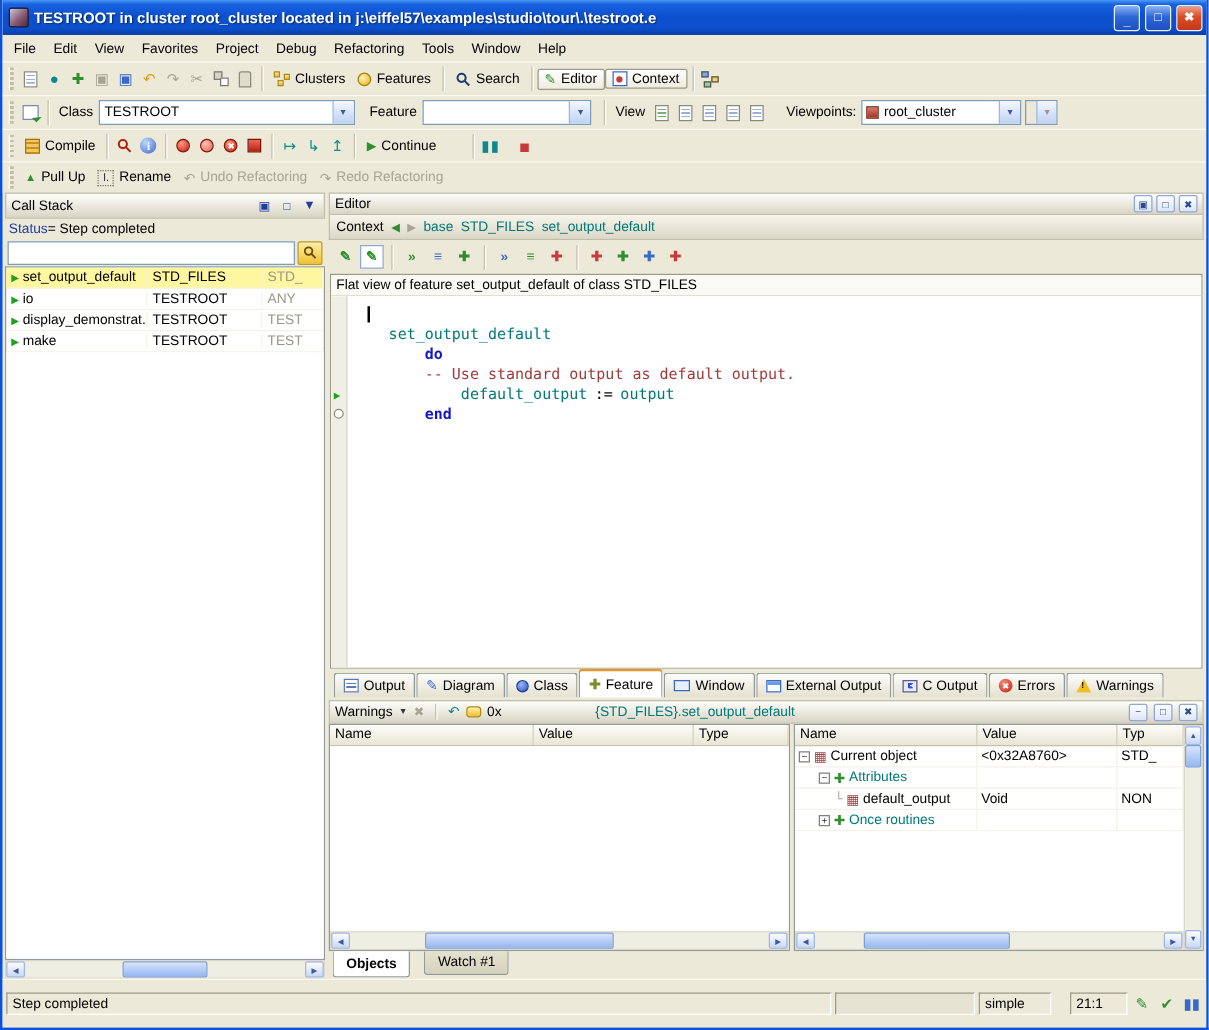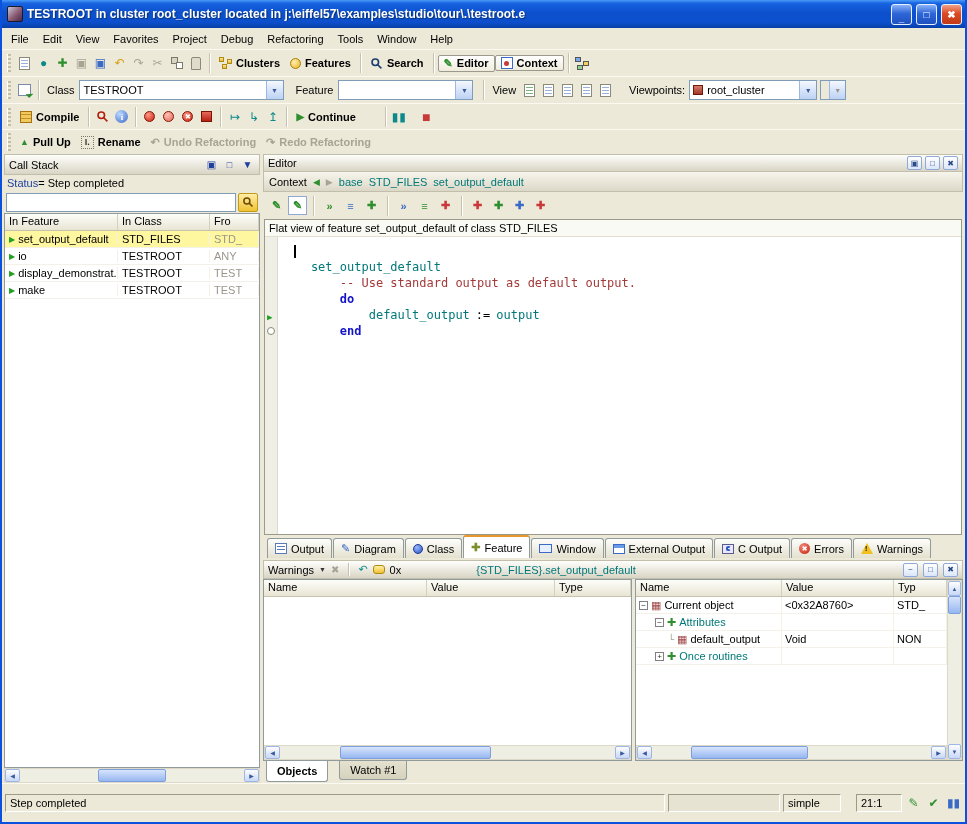--- a/index.html
+++ b/index.html
@@ -19,21 +19,21 @@
 
   
   .menubar { flex:0 0 21px; display:flex; align-items:center; padding-left:2px; background:#ECE9D8; }
   .menu-item { padding:3px 7px; }
   .tb { display:flex; align-items:center; background:#ECE9D8; border-top:1px solid #FBF9F0; padding:1px 3px; }
   .tb1{flex:0 0 27px}.tb2{flex:0 0 27px}.tb3{flex:0 0 26px}.tb4{flex:0 0 25px}
   .grip { width:4px; height:18px; margin:0 4px 0 2px;
     background:repeating-linear-gradient(to bottom,#C2BEA8 0 2px,transparent 2px 4px); border-left:1px solid #fff; }
   .sep { width:1px; height:20px; background:#C6C2AE; box-shadow:1px 0 0 #FFF; margin:0 4px; }
   .icon16 { width:19px; height:19px; display:flex; align-items:center; justify-content:center; font-size:12px; }
-  .tlbtn { display:flex; align-items:center; gap:4px; padding:2px 5px; white-space:nowrap;font-weight:bold; }
+  .tlbtn { display:flex; align-items:center; gap:4px; padding:2px 5px; white-space:nowrap; }
   .tlbtn.outlined { border:1px solid #9C9A8C; border-radius:2px; background:linear-gradient(#FFFFFF,#EFECDD); padding:1px 5px; }
   .c-green{color:#2F8F2F}.c-blue{color:#3A6AC8}.c-red{color:#C83A3A}.c-gray{color:#A8A494}
   .c-gold{color:#D8A018}.c-teal{color:#0A8A8A}.c-navy{color:#1F3F9F}.c-maroon{color:#A04848}
   .dis{color:#A8A494}
   .page-ic { width:11px; height:13px; background:#fff; border:1px solid #8A8A7A; position:relative; }
   .page-ic i { position:absolute; left:1px; right:1px; top:2px; height:7px;
     background:repeating-linear-gradient(to bottom,#9AB0D8 0 1px,transparent 1px 3px); }
   .page-ic.green i{background:repeating-linear-gradient(to bottom,#7AB07A 0 1px,transparent 1px 3px);}
   .sq2 { width:12px; height:12px; position:relative; }
   .sq2 i { position:absolute; width:7px; height:7px; border:1px solid #7A7A6A; background:#D8D4C4; }
@@ -408,25 +408,20 @@
       <div class="cs-searchrow">
         <input class="cs-search" style="">
         <span class="cs-search-btn">
           <svg viewBox="0 0 16 16" width="12" height="12">
               <circle cx="6.5" cy="6.5" r="4" fill="none" stroke="#6A4A00" stroke-width="2"></circle>
               <line x1="9.5" y1="9.5" x2="14" y2="14" stroke="#6A4A00" stroke-width="2"></line>
             </svg>
         </span>
       </div>
       <div class="listbox">
-        <div class="grid-head">
-          <span class="cell cs-c1">In Feature</span>
-          <span class="cell cs-c2">In Class</span>
-          <span class="cell cs-c3" style="color:#000">Fro</span>
-        </div>
         <div class="csrow selected">
           <span class="cell cs-c1">
               <span class="rowarrow">▶</span>
               <span>set_output_default</span>
             </span>
           <span class="cell cs-c2">STD_FILES</span>
           <span class="cell cs-c3">STD_</span>
         </div>
         <div class="csrow">
           <span class="cell cs-c1">
@@ -499,22 +494,22 @@
           <span class="mi c-red">✚</span>
         </div>
         <div class="ed-content">
           <div class="flatview">Flat view of feature set_output_default of class STD_FILES</div>
           <div class="code">
             <div class="gutter"></div>
             <span class="exec-arrow">▶</span>
             <span class="bp-slot"></span>
             <div class="code-line"><span class="caret"></span></div>
             <div class="code-line i4"><span class="tok-feature">set_output_default</span></div>
+            <div class="code-line i8"><span class="tok-kw">do</span></div>
             <div class="code-line i8"><span class="tok-comment">-- Use standard output as default output.</span></div>
-            <div class="code-line i8"><span class="tok-kw">do</span></div>
             <div class="code-line i12"><span class="tok-feature">default_output</span><span class="tok-op">:=</span><span class="tok-feature">output</span></div>
             <div class="code-line i8"><span class="tok-kw">end</span></div>
           </div>
         </div>
         <div class="editor-tabs">
           <span class="etab">
               <span class="ti-output">
                 <i></i>
               </span>
               <span>Output</span>

